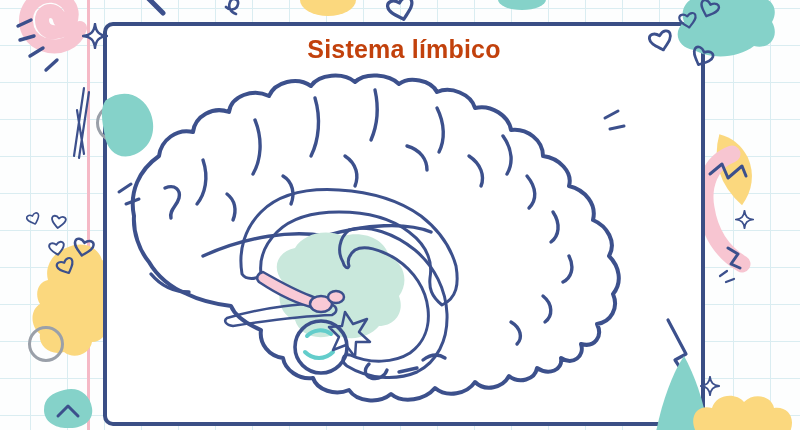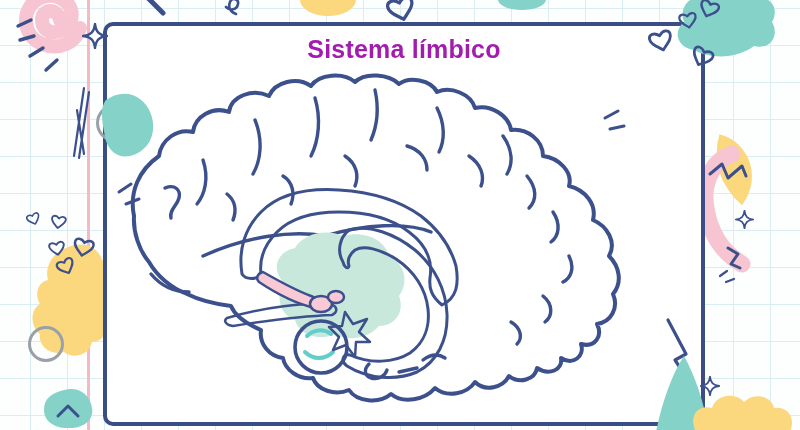--- a/index.html
+++ b/index.html
@@ -17,21 +17,21 @@
   svg{overflow:visible;display:block;}
   .ink{stroke:#3C508C;fill:none;stroke-linecap:round;stroke-linejoin:round;}
   .margin-line{position:absolute;left:87px;top:0;width:3px;height:430px;background:#F5B9C6;}
   .card{
     position:absolute;left:103px;top:22px;width:602px;height:404px;
     background:#FFFFFF;border:4px solid #3A4E85;border-radius:10px;
     box-sizing:border-box;z-index:10;
   }
   .title{
     position:absolute;left:0;top:9px;width:100%;text-align:center;
-    font-size:25px;font-weight:bold;color:#a21caf;letter-spacing:.2px;
+    font-size:25px;font-weight:bold;color:#c2410c;letter-spacing:.2px;
   }
   .brain{position:absolute;left:0;top:38px;width:596px;height:366px;}
   .heart{color:#3C508C;}
   .sparkle{color:#3C508C;}
   .blob-div{position:absolute;border-radius:50%;}
   .gray-circle{position:absolute;border:3px solid #9AA0A9;border-radius:50%;background:transparent;}
   .z0{z-index:1;} .z2{z-index:20;}
 </style>
 </head>
 <body>

